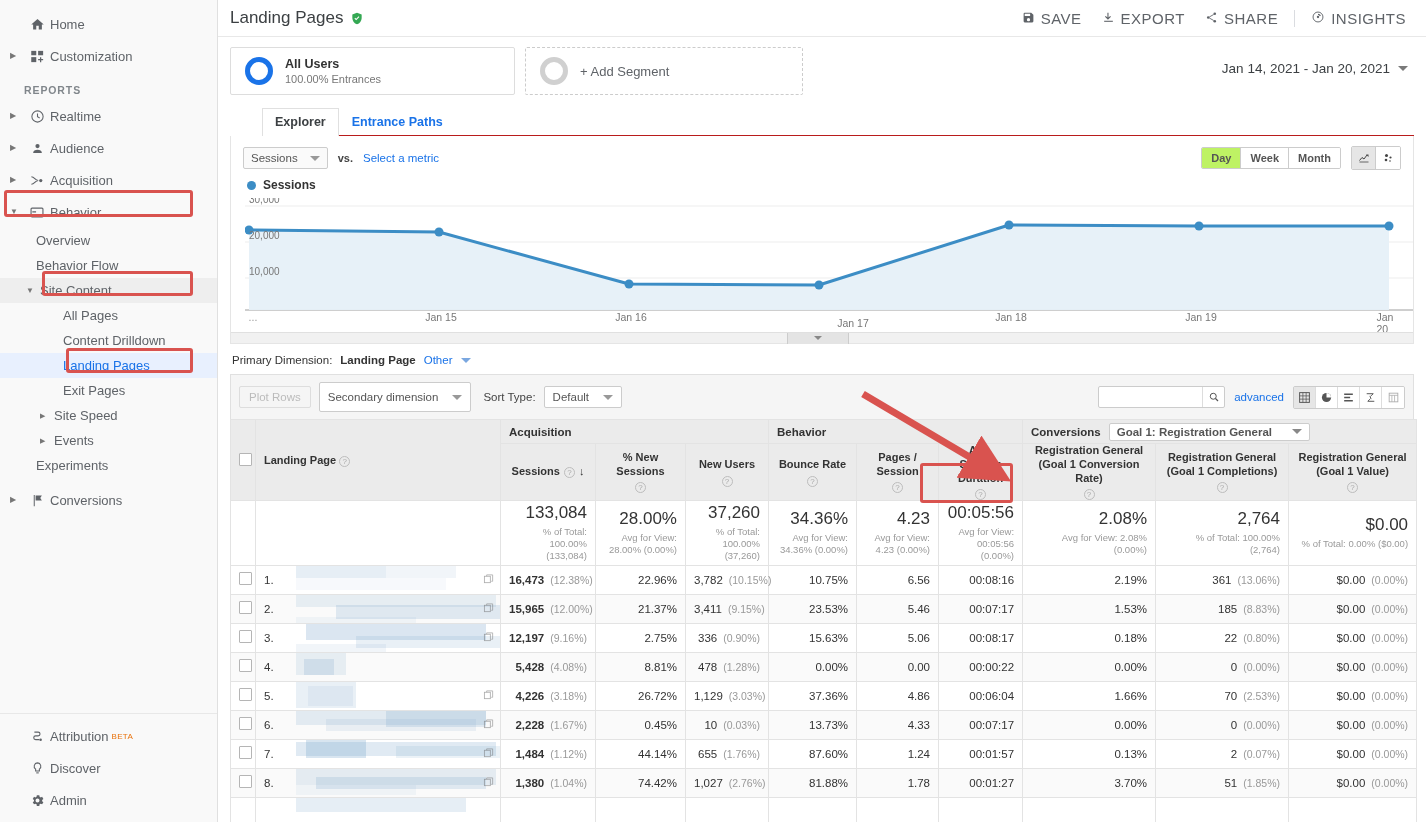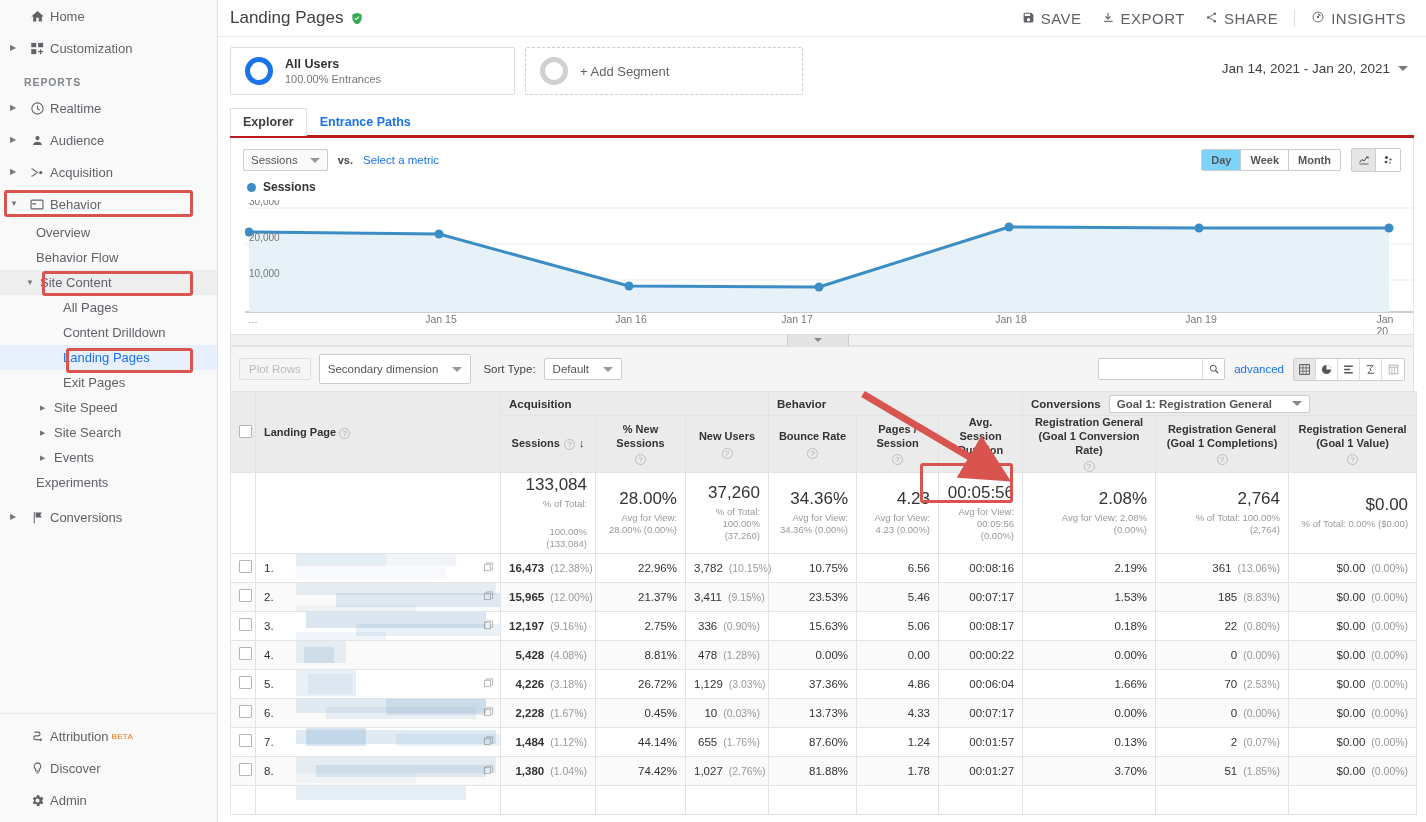--- a/index.html
+++ b/index.html
@@ -17,21 +17,21 @@
 
   
   .sidebar {
     width: 218px; height: 822px;
     background: #f9f9f9;
     border-right: 1px solid #e0e0e0;
     position: relative;
     flex: 0 0 218px;
     overflow: hidden;
   }
-  .nav-top { padding-top: 0px; }
+  .nav-top { padding-top: 8px; }
   .nav-row {
     display: flex; align-items: center;
     height: 32px;
     padding-left: 10px;
     font-size: 13px;
     color: #5f6368;
     cursor: pointer;
     position: relative;
   }
   .nav-row .arrow {
@@ -117,21 +117,21 @@
   .seg-add { font-size: 13px; color: #5f6368; }
   .daterange {
     margin-left: auto; font-size: 13.5px; color: #3c4043;
     padding-top: 14px; display:flex; align-items:center; gap:8px; cursor: pointer;
     padding-right: 6px;
   }
   .caret-d { width:0;height:0;border-left:5px solid transparent;border-right:5px solid transparent;border-top:5px solid #7a7a7a; }
 
   .tabs-row {
     display: flex; gap: 0px; margin-top: 12px;
-    border-bottom: 3px solid #b91c1c; position: relative;
+    border-bottom: 1px solid #b91c1c; position: relative; margin-left: 32px;
   }
   .tab {
     font-size: 12.5px; font-weight: bold; padding: 6px 12px 7px 12px;
     color: #1a73e8; cursor: pointer; border: 1px solid transparent;
     border-bottom: none; position: relative; top: 1px;
   }
   .tab.sel { color: #3c4043; background: #fff; border-color: #e0e0e0; }
   .subtabs {
     display: flex; gap: 22px; padding: 8px 12px 8px 12px;
     border-bottom: 1px solid #e8e8e8;
@@ -154,21 +154,21 @@
   .metric-link { font-size: 11.5px; color: #1a73e8; cursor: pointer; }
   .gran {
     margin-left: auto; display: flex; align-items: center; gap: 10px;
   }
   .gran-group { display: flex; border: 1px solid #ccc; border-radius: 2px; overflow: hidden;}
   .gran-btn {
     font-size: 11px; font-weight: bold; color: #555; background: #fff;
     padding: 4px 9px; border-right: 1px solid #ccc; cursor: pointer;
   }
   .gran-btn:last-child { border-right: none; }
-  .gran-btn.sel { background: #7dd3fc; }
+  .gran-btn.sel { background: #bef264; }
   .ico-group { display:flex; border:1px solid #ccc; border-radius:2px; overflow:hidden;}
   .ico-btn { width: 24px; height: 22px; display:flex;align-items:center;justify-content:center;
              background: #fff; border-right: 1px solid #ccc; cursor:pointer;}
   .ico-btn:last-child{border-right:none;}
   .ico-btn.sel { background: #e6e6e6; }
 
   .legend { display:flex;align-items:center;gap:7px;padding: 4px 12px 0 16px;}
   .legend .dot { width:9px;height:9px;border-radius:50%;background:#3c8dc5;}
   .legend .lt { font-size: 12px; color:#333; font-weight:bold;}
 
@@ -357,24 +357,20 @@
       <div class="nav-row l3">
         <span class="lbl">Exit Pages</span>
       </div>
 
       <div class="nav-row l2b" style="padding-left:40px;">
         <span class="arrow" style="width:12px;font-size:7px;">▶</span>
         <span class="lbl">Site Speed</span>
       </div>
       <div class="nav-row l2b" style="padding-left:40px;">
         <span class="arrow" style="width:12px;font-size:7px;">▶</span>
-        <span class="lbl">Site Search</span>
-      </div>
-      <div class="nav-row l2b" style="padding-left:40px;">
-        <span class="arrow" style="width:12px;font-size:7px;">▶</span>
         <span class="lbl">Events</span>
       </div>
       <div class="nav-row l2b">
         <span class="lbl">Experiments</span>
       </div>
 
       <div class="nav-row" style="margin-top:6px;">
         <span class="arrow">▶</span>
         <span class="ico">
           <svg width="15" height="15" viewBox="0 0 24 24">
@@ -564,32 +560,38 @@
             <circle cx="1144" cy="28" r="4.5" fill="#3c8dc5"></circle>
 
             <text x="4" y="5" font-family="Liberation Sans, sans-serif" font-size="10" fill="#777">30,000</text>
             <text x="4" y="41" font-family="Liberation Sans, sans-serif" font-size="10" fill="#777">20,000</text>
             <text x="4" y="77" font-family="Liberation Sans, sans-serif" font-size="10" fill="#777">10,000</text>
           </svg>
           <div class="xlabels" style="margin:0;">
             <span class="xlabel first" style="left:8px;">...</span>
             <span class="xlabel" style="left:196px;">Jan 15</span>
             <span class="xlabel" style="left:386px;">Jan 16</span>
-            <span class="xlabel" style="left:552px;">Jan 17</span>
+            <span class="xlabel" style="left:608px;margin-top:6px;">Jan 17</span>
             <span class="xlabel" style="left:766px;">Jan 18</span>
             <span class="xlabel" style="left:956px;">Jan 19</span>
             <span class="xlabel" style="left:1140px;">Jan 20</span>
           </div>
         </div>
 
         <div class="chart-handle" style="margin-top:16px;">
           <div class="handle-thumb"></div>
         </div>
       </div>
 
+      <div class="primdim">
+        <span>Primary Dimension:</span>
+        <b>Landing Page</b>
+        <span class="other">Other</span>
+        <span class="caret-d" style="border-top-color:#7aa7e0;"></span>
+      </div>
 
       <div class="tablebar">
         <div class="plotrows">Plot Rows</div>
         <div class="secdim">
           <span>Secondary dimension</span>
           <span class="caret-d" style="border-top-color:#999;"></span>
         </div>
         <span class="sorttype-lbl">Sort Type:</span>
         <div class="sortsel">
           <span>Default</span>
@@ -732,21 +734,21 @@
             </th>
           </tr>
         </thead>
         <tbody>
           <tr class="sumrow">
             <td></td>
             <td></td>
             <td>
               <div class="sum-main">133,084</div>
               <div class="sum-sub">% of Total:</div>
-              <div class="sum-sub" style="margin-top:16px;">100.00% (133,084)</div>
+              <div class="sum-sub" style="margin-top:0;">100.00% (133,084)</div>
             </td>
             <td>
               <div class="sum-main">28.00%</div>
               <div class="sum-sub">Avg for View:</div>
               <div class="sum-sub" style="margin-top:0;">28.00% (0.00%)</div>
             </td>
             <td>
               <div class="sum-main">37,260</div>
               <div class="sum-sub">% of Total:</div>
               <div class="sum-sub" style="margin-top:0;">100.00% (37,260)</div>

